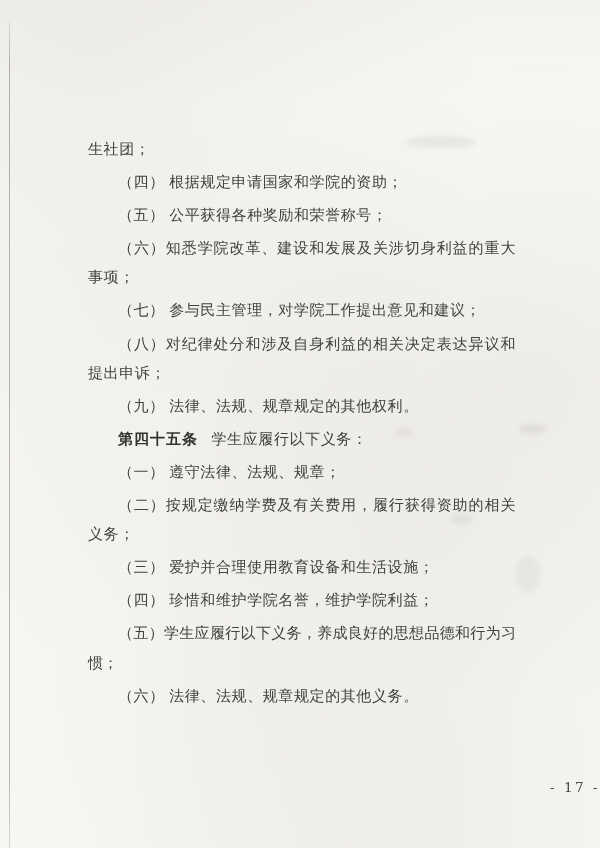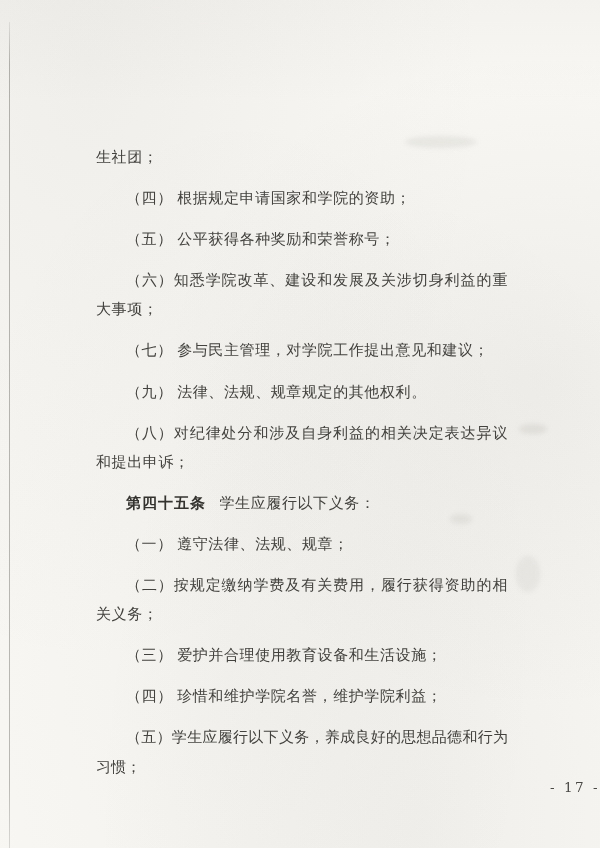--- a/index.html
+++ b/index.html
@@ -32,21 +32,21 @@
   .smudge.s3 { left: 519px; top: 424px; width: 28px; height: 10px; background: rgba(120,114,102,0.12); }
   .smudge.s4 { left: 450px; top: 514px; width: 22px; height: 10px; background: rgba(120,114,102,0.10); }
   .smudge.s5 { left: 516px; top: 556px; width: 24px; height: 36px; background: rgba(120,114,102,0.08); }
 
   .content {
     position: absolute; left: 84px; top: 131px; width: 436px;
     color: var(--ink, #43423f);
     font-size: 15px; line-height: 29.1px; letter-spacing: 0.6px;
     text-align: justify;
   }
-  .content p { margin: 12px; padding: 0; text-indent: 2em; }
+  .content p { margin: 4px; padding: 0; text-indent: 2em; }
   .content p.no-indent { text-indent: 0; }
   .content p.tight { letter-spacing: 0; }
   .article-lead {
     font-family: Liberation Serif, serif;
     font-weight: 700; color: #34332f;
     margin-right: 0.9em; letter-spacing: 1px;
   }
   .page-number {
     position: absolute; left: 0; right: 0; top: 779px;
     text-align: right;
@@ -69,32 +69,33 @@
   <p class="no-indent"><span class="para-text">生社团；</span></p>
 
   <p><span class="para-text">（四） 根据规定申请国家和学院的资助；</span></p>
 
   <p><span class="para-text">（五） 公平获得各种奖励和荣誉称号；</span></p>
 
   <p><span class="para-text">（六）知悉学院改革、建设和发展及关涉切身利益的重大事项；</span></p>
 
   <p><span class="para-text">（七） 参与民主管理，对学院工作提出意见和建议；</span></p>
 
+  <p><span class="para-text">（八）对纪律处分和涉及自身利益的相关决定表达异议和提出申诉；</span></p>
+
   <p><span class="para-text">（九） 法律、法规、规章规定的其他权利。</span></p>
-
-  <p><span class="para-text">（八）对纪律处分和涉及自身利益的相关决定表达异议和提出申诉；</span></p>
 
   <p><b class="article-lead">第四十五条</b><span class="para-text">学生应履行以下义务：</span></p>
 
   <p><span class="para-text">（一） 遵守法律、法规、规章；</span></p>
 
   <p><span class="para-text">（二）按规定缴纳学费及有关费用，履行获得资助的相关义务；</span></p>
 
   <p><span class="para-text">（三） 爱护并合理使用教育设备和生活设施；</span></p>
 
   <p><span class="para-text">（四） 珍惜和维护学院名誉，维护学院利益；</span></p>
 
   <p class="tight"><span class="para-text">（五）学生应履行以下义务，养成良好的思想品德和行为习惯；</span></p>
 
+  <p><span class="para-text">（六） 法律、法规、规章规定的其他义务。</span></p>
 
 </main>
 
 <div class="page-number">- 17 -</div>
 
 </body></html>

